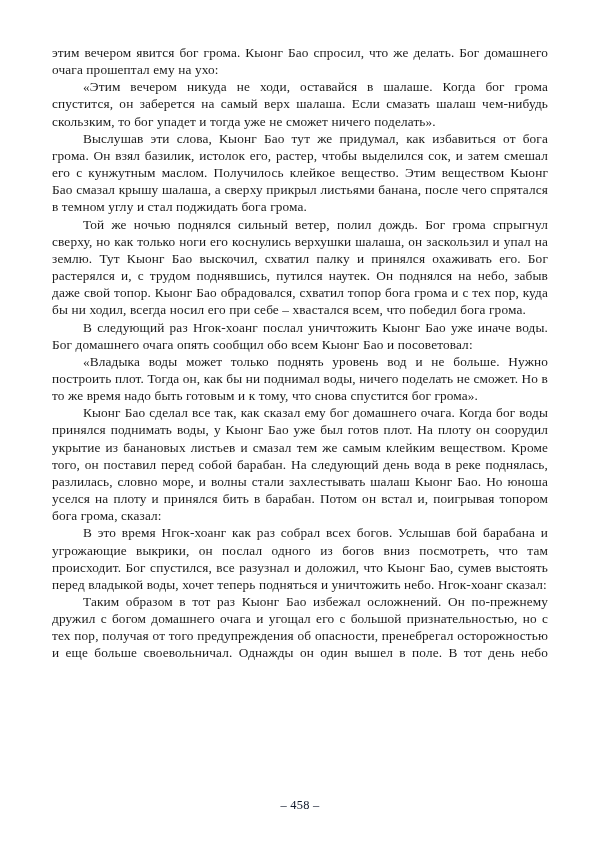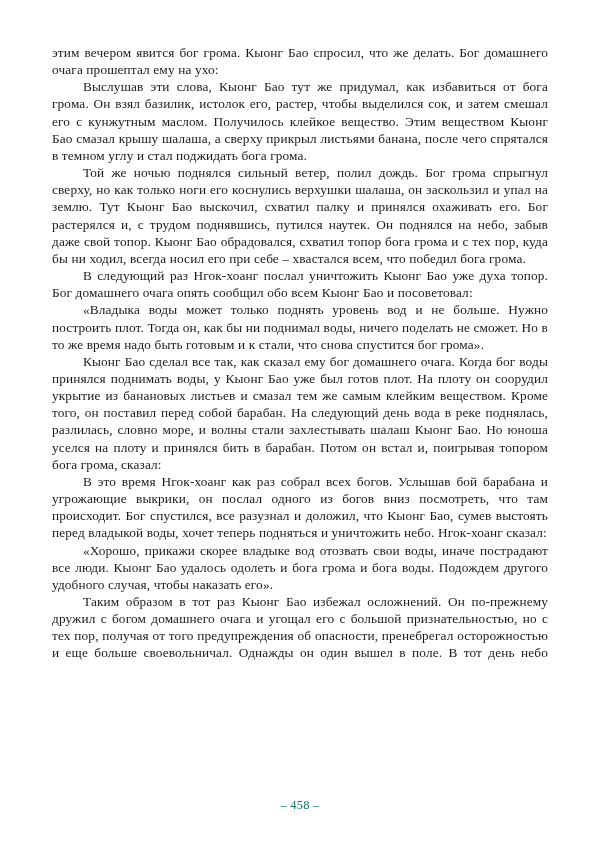--- a/index.html
+++ b/index.html
@@ -49,36 +49,36 @@
   .para:last-child {
     text-align-last: justify;
   }
   .page-number {
     position: absolute;
     left: 0;
     top: 798px;
     width: 600px;
     text-align: center;
     font-size: 12.4px;
-    color: #0f766e;
+    color: #0f172a;
     letter-spacing: 0.02em;
   }
 </style>
 </head>
 <body>
 
 <div class="page">
 
   <div class="text-block">
     <p class="para no-indent">этим вечером явится бог грома. Кыонг Бао спросил, что же делать. Бог домашнего очага прошептал ему на ухо:</p>
+    <p class="para">«Этим вечером никуда не ходи, оставайся в шалаше. Когда бог грома спустится, он заберется на самый верх шалаша. Если смазать шалаш чем-нибудь скользким, то бог упадет и тогда уже не сможет ничего поделать».</p>
     <p class="para">Выслушав эти слова, Кыонг Бао тут же придумал, как избавиться от бога грома. Он взял базилик, истолок его, растер, чтобы выделился сок, и затем смешал его с кунжутным маслом. Получилось клейкое вещество. Этим веществом Кыонг Бао смазал крышу шалаша, а сверху прикрыл листьями банана, после чего спрятался в темном углу и стал поджидать бога грома.</p>
     <p class="para">Той же ночью поднялся сильный ветер, полил дождь. Бог грома спрыгнул сверху, но как только ноги его коснулись верхушки шалаша, он заскользил и упал на землю. Тут Кыонг Бао выскочил, схватил палку и принялся охаживать его. Бог растерялся и, с трудом поднявшись, путился наутек. Он поднялся на небо, забыв даже свой топор. Кыонг Бао обрадовался, схватил топор бога грома и с тех пор, куда бы ни ходил, всегда носил его при себе – хвастался всем, что победил бога грома.</p>
-    <p class="para">В следующий раз Нгок-хоанг послал уничтожить Кыонг Бао уже духа топор. Бог домашнего очага опять сообщил обо всем Кыонг Бао и посоветовал:</p>
-    <p class="para">«Владыка воды может только поднять уровень вод и не больше. Нужно построить плот. Тогда он, как бы ни поднимал воды, ничего поделать не сможет. Но в то же время надо быть готовым и к стали, что снова спустится бог грома».</p>
+    <p class="para">В следующий раз Нгок-хоанг послал уничтожить Кыонг Бао уже иначе воды. Бог домашнего очага опять сообщил обо всем Кыонг Бао и посоветовал:</p>
+    <p class="para">«Владыка воды может только поднять уровень вод и не больше. Нужно построить плот. Тогда он, как бы ни поднимал воды, ничего поделать не сможет. Но в то же время надо быть готовым и к тому, что снова спустится бог грома».</p>
     <p class="para">Кыонг Бао сделал все так, как сказал ему бог домашнего очага. Когда бог воды принялся поднимать воды, у Кыонг Бао уже был готов плот. На плоту он соорудил укрытие из банановых листьев и смазал тем же самым клейким веществом. Кроме того, он поставил перед собой барабан. На следующий день вода в реке поднялась, разлилась, словно море, и волны стали захлестывать шалаш Кыонг Бао. Но юноша уселся на плоту и принялся бить в барабан. Потом он встал и, поигрывая топором бога грома, сказал:</p>
     <p class="para">В это время Нгок-хоанг как раз собрал всех богов. Услышав бой барабана и угрожающие выкрики, он послал одного из богов вниз посмотреть, что там происходит. Бог спустился, все разузнал и доложил, что Кыонг Бао, сумев выстоять перед владыкой воды, хочет теперь подняться и уничтожить небо. Нгок-хоанг сказал:</p>
-    <p class="para">«Хорошо, прикажи скорее владыке вод отозвать свои воды, иначе пострадают все люди. Кыонг Бао удалось одолеть и бога грома и бога воды. Подождем другого удобного случая, чтобы наказать его».</p>
     <p class="para">Таким образом в тот раз Кыонг Бао избежал осложнений. Он по-прежнему дружил с богом домашнего очага и угощал его с большой признательностью, но с тех пор, получая от того предупреждения об опасности, пренебрегал осторожностью и еще больше своевольничал. Однажды он один вышел в поле. В тот день небо</p>
   </div>
 
   <div class="page-number">– 458 –</div>
 
 </div>
 
 </body></html>

